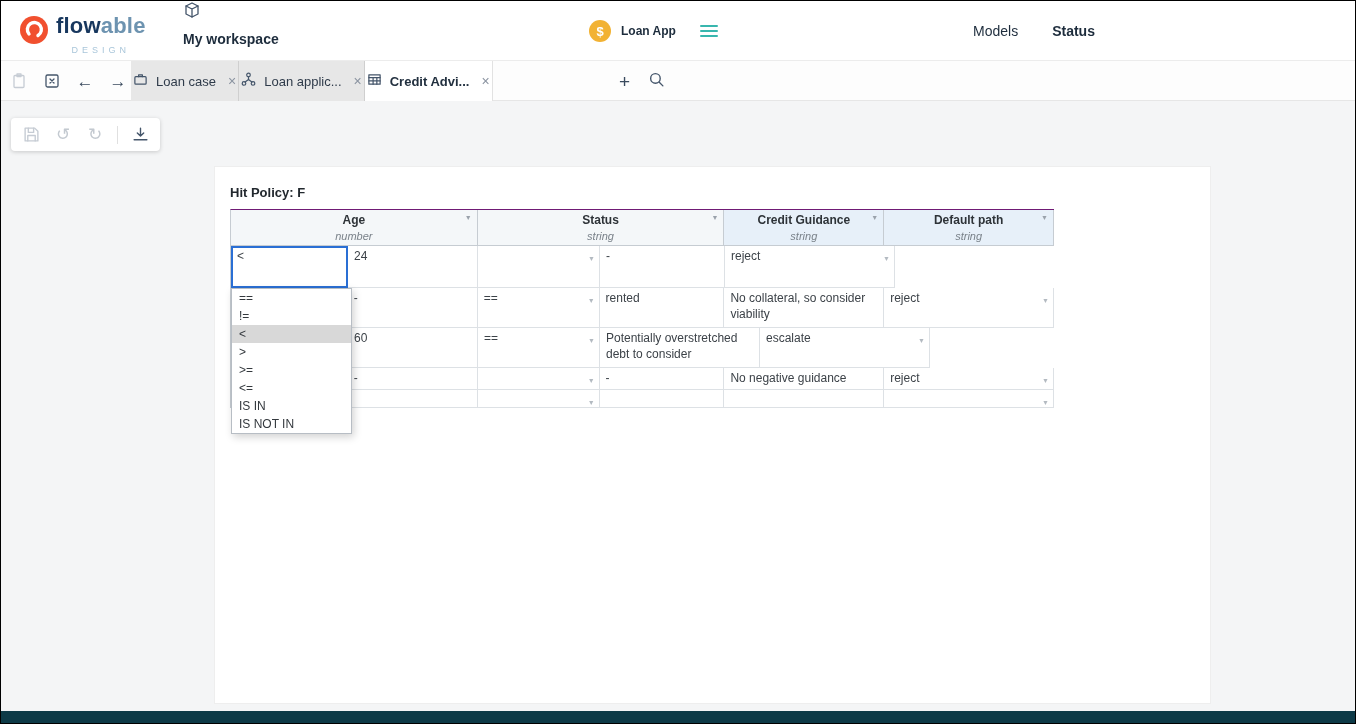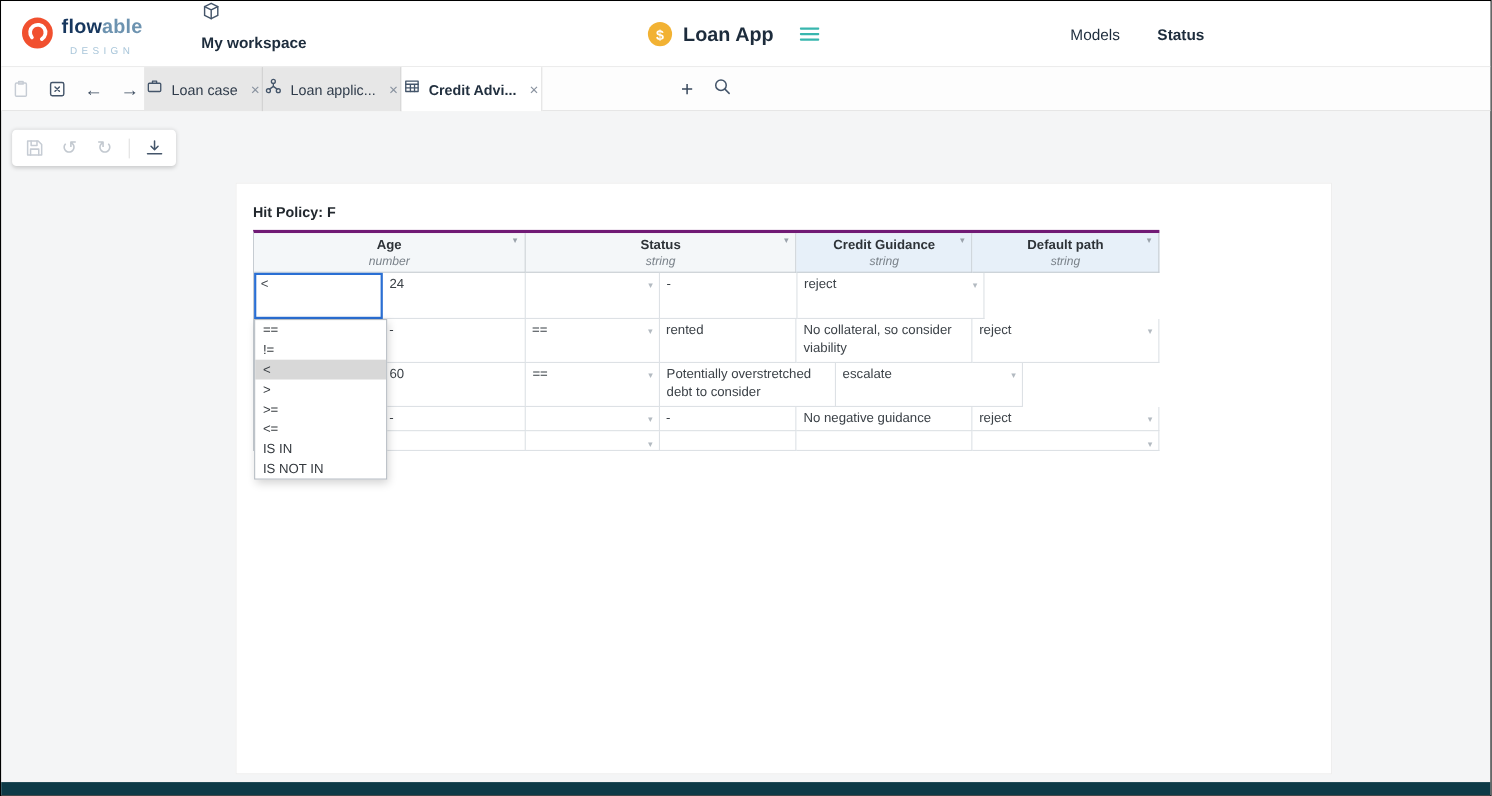--- a/index.html
+++ b/index.html
@@ -6,29 +6,29 @@
   html,body { background:#555; }
   body { font-family:"Liberation Sans","DejaVu Sans",sans-serif; }
   .screen { position:relative; width:1356px; height:724px; background:#f4f5f6;
             border:1px solid #000; overflow:hidden; }
 
   
   .topbar { position:absolute; top:0; left:0; right:0; height:60px; background:#fff;
             border-bottom:1px solid #ececec; }
   .logo { position:absolute; left:18px; top:14px; display:flex; align-items:flex-start; gap:7px; }
   .logo-textwrap { display:flex; flex-direction:column; line-height:1; }
-  .logo-main { font-size:18px; font-weight:700; color:#17375e; letter-spacing:.2px; }
+  .logo-main { font-size:22px; font-weight:700; color:#17375e; letter-spacing:.2px; }
   .logo-main .accent { color:#6d93b0; font-weight:600; }
   .logo-sub { font-size:9px; letter-spacing:4px; color:#a9c6da; margin-top:9px; text-align:center; font-weight:400; }
   .workspace { position:absolute; left:182px; top:0; height:60px; display:flex; align-items:flex-start; gap:9px;
                color:#1d2c3c; font-size:14px; font-weight:700; cursor:pointer;flex-direction:column; }
   .appcenter { position:absolute; left:588px; top:0; height:60px; display:flex; align-items:center; gap:10px; }
   .app-badge { width:22px; height:22px; border-radius:50%; background:#f2b233; color:#fff;
                font-size:13px; font-weight:700; display:flex; align-items:center; justify-content:center; }
-  .app-name { font-size:18px; font-weight:600; color:#1d2c3c; }
+  .app-name { font-size:12px; font-weight:600; color:#1d2c3c; }
   .burger { margin-left:14px; cursor:pointer; display:flex; align-items:center; }
   .rightnav { position:absolute; left:972px; top:0; height:60px; display:flex; align-items:center; gap:34px; }
   .nav-link { font-size:14px; color:#1d2c3c; cursor:pointer; }
   .nav-link.bold { font-weight:700; }
 
   
   .tabbar { position:absolute; top:60px; left:0; right:0; height:40px; background:#fdfdfd;
             border-bottom:1px solid #e6e6e6; }
   .tb-icons { position:absolute; left:8px; top:0; height:40px; display:flex; align-items:center; gap:13px; }
   .tb-btn { display:flex; align-items:center; justify-content:center; width:20px; height:20px; cursor:pointer; }
@@ -50,21 +50,21 @@
   .glyph-undo { font-size:17px; color:#c3c9d0; line-height:1; }
   .glyph-redo { font-size:17px; color:#c3c9d0; line-height:1; }
   .tool-sep { width:1px; height:18px; background:#e0e0e0; }
 
   
   .panel { position:absolute; left:213px; top:165px; width:997px; height:538px; background:#fff;
            border:1px solid #eeeeee; }
   .hit-policy { position:absolute; left:15px; top:18px; font-size:13px; font-weight:700; color:#22282e; }
 
   .dmn-table { position:absolute; left:15px; top:42px; width:824px; background:#fff; font-size:12px;
-               color:#3c4248; border-top:3px solid #701a75; border-left:1px solid #c6ccd2; }
+               color:#3c4248; border-top:1px solid #701a75; border-left:1px solid #c6ccd2; }
   .hrow { display:flex; }
   .hcell { position:relative; text-align:center; border-right:1px solid #c6ccd2; border-bottom:1px solid #c6ccd2; cursor:pointer; }
   .hcell.input  { background:#f4f7f9; }
   .hcell.output { background:#e7f0f9; }
   .w-age, .w-status { width:247px; }
   .w-guid { width:160px; }
   .w-path { width:170px; }
   .hname { height:19px; line-height:20px; font-weight:700; font-size:12px; color:#2e3338; }
   .htype { height:16px; line-height:14px; font-style:italic; font-size:11px; color:#7a828a; }
   .hfilter { position:absolute; top:4px; right:5px; font-size:7px; color:#9aa2ab; cursor:pointer; }

